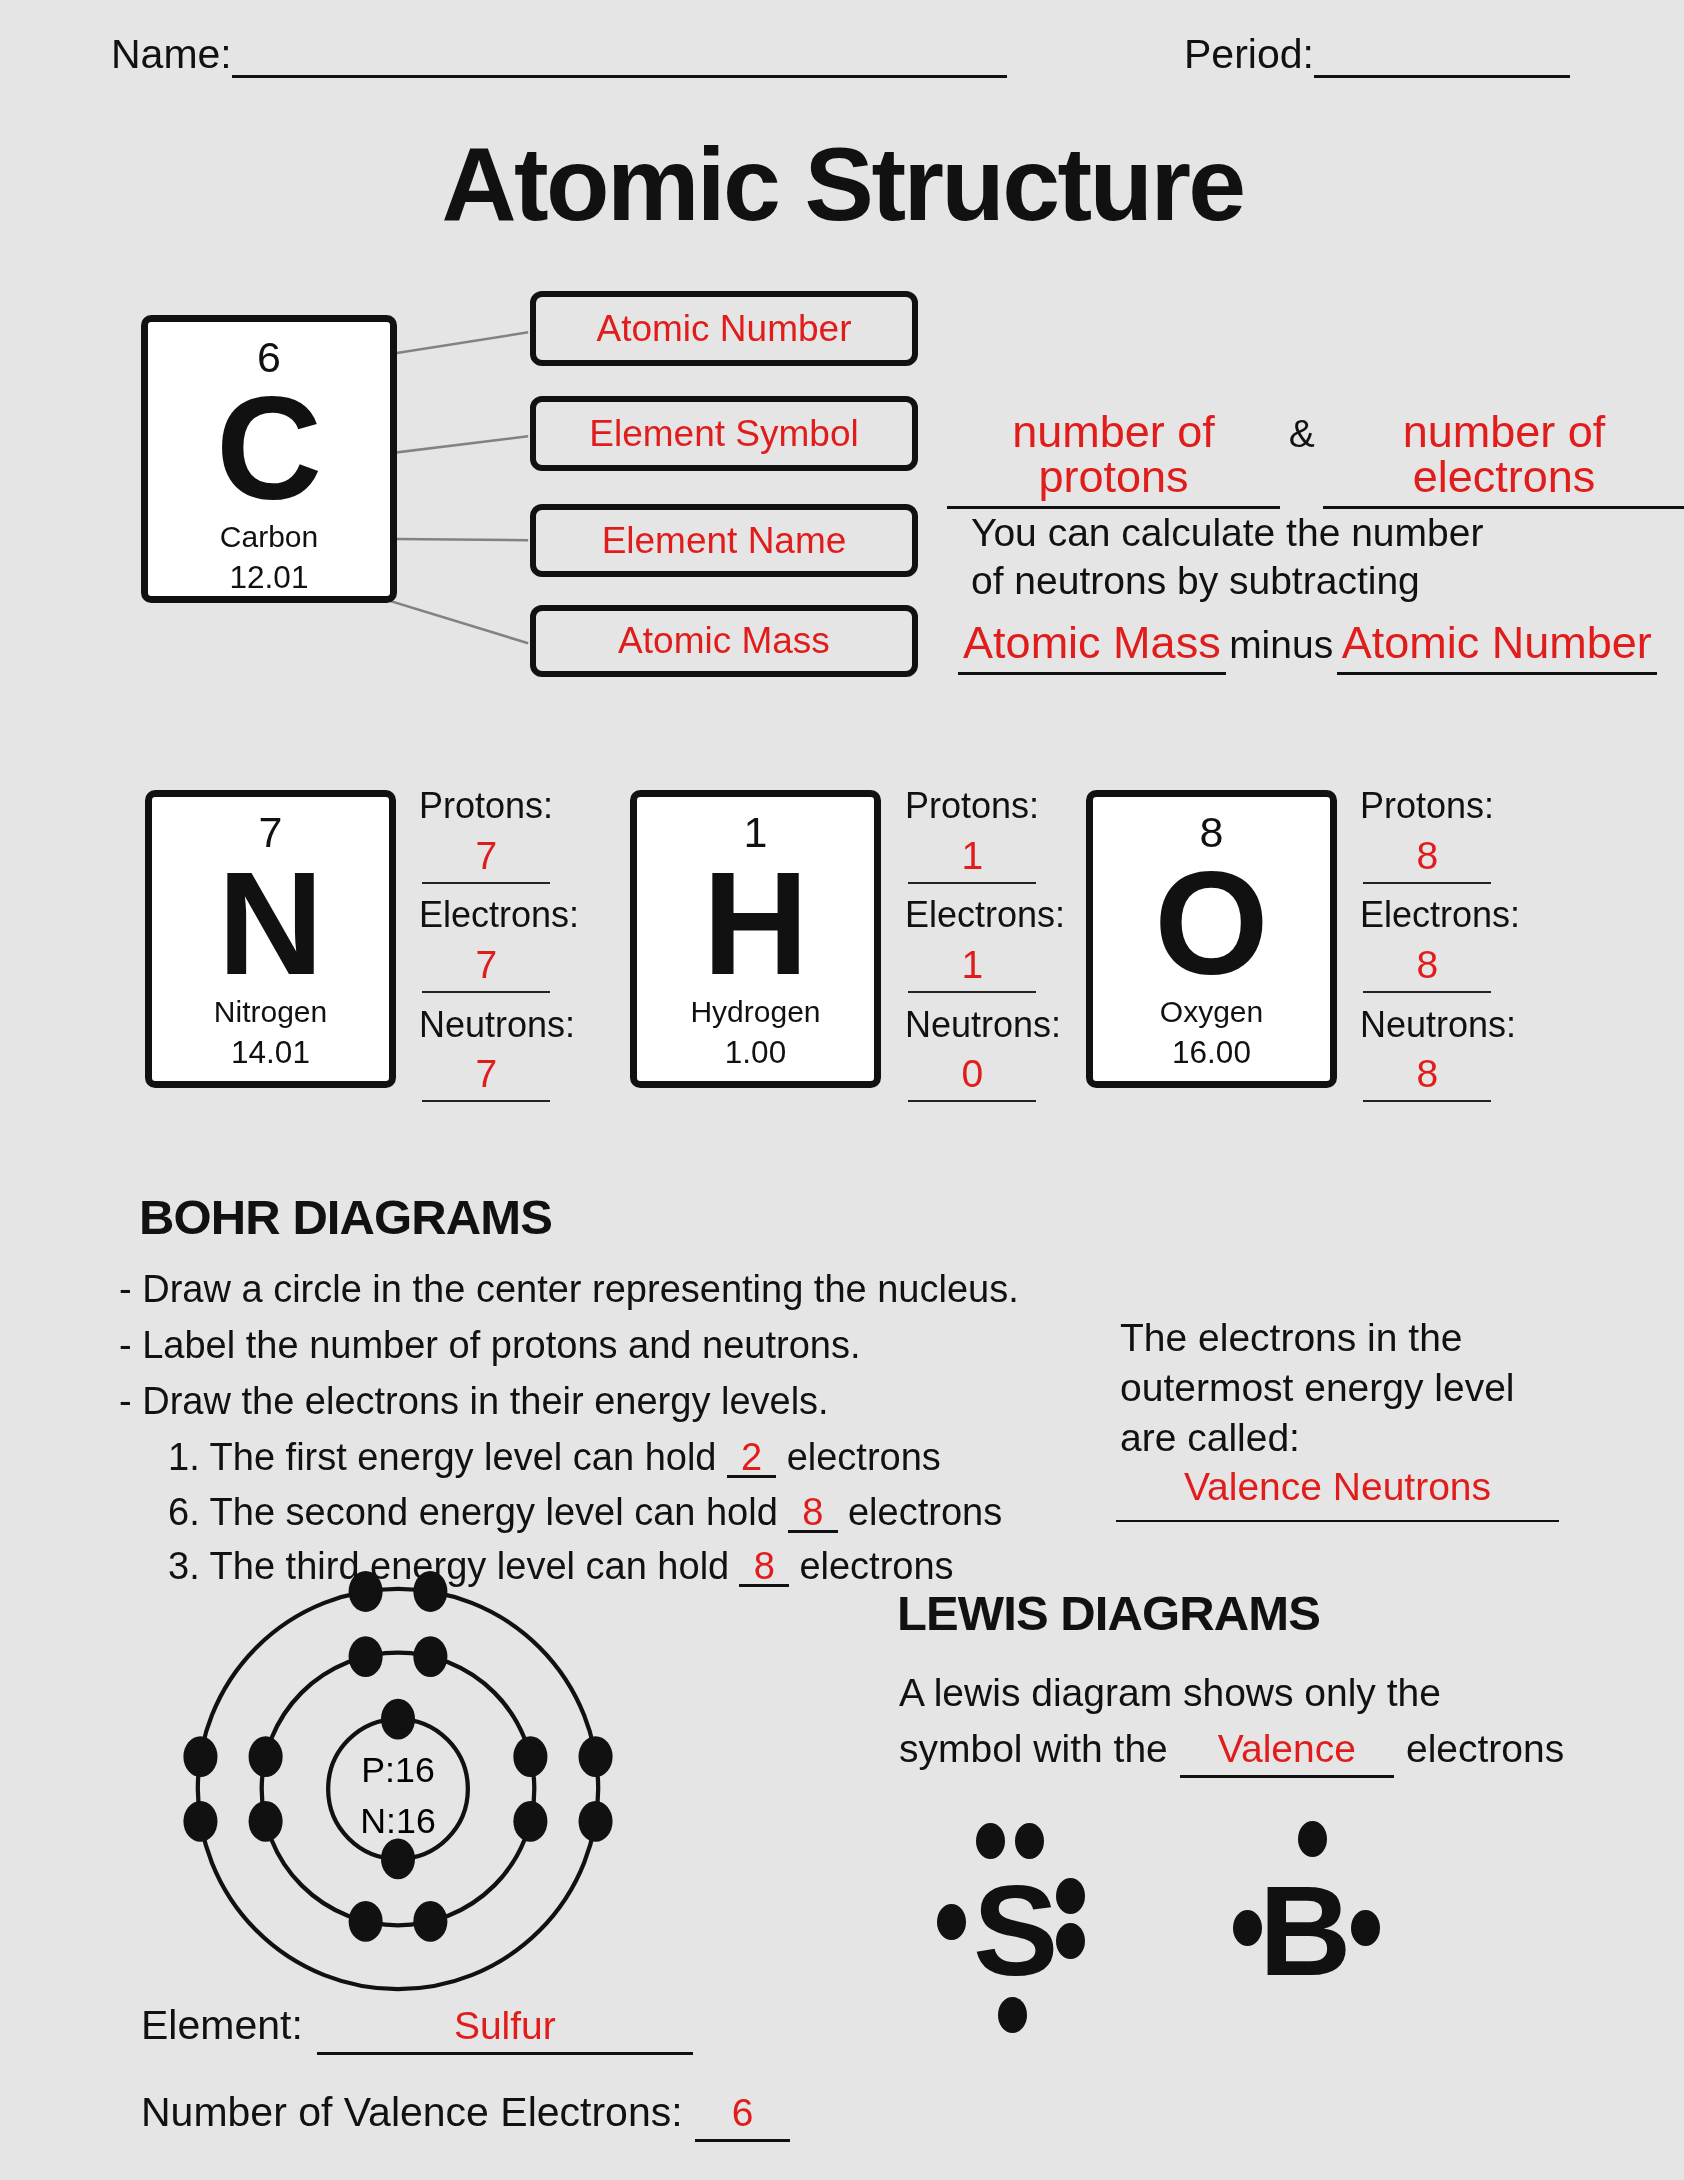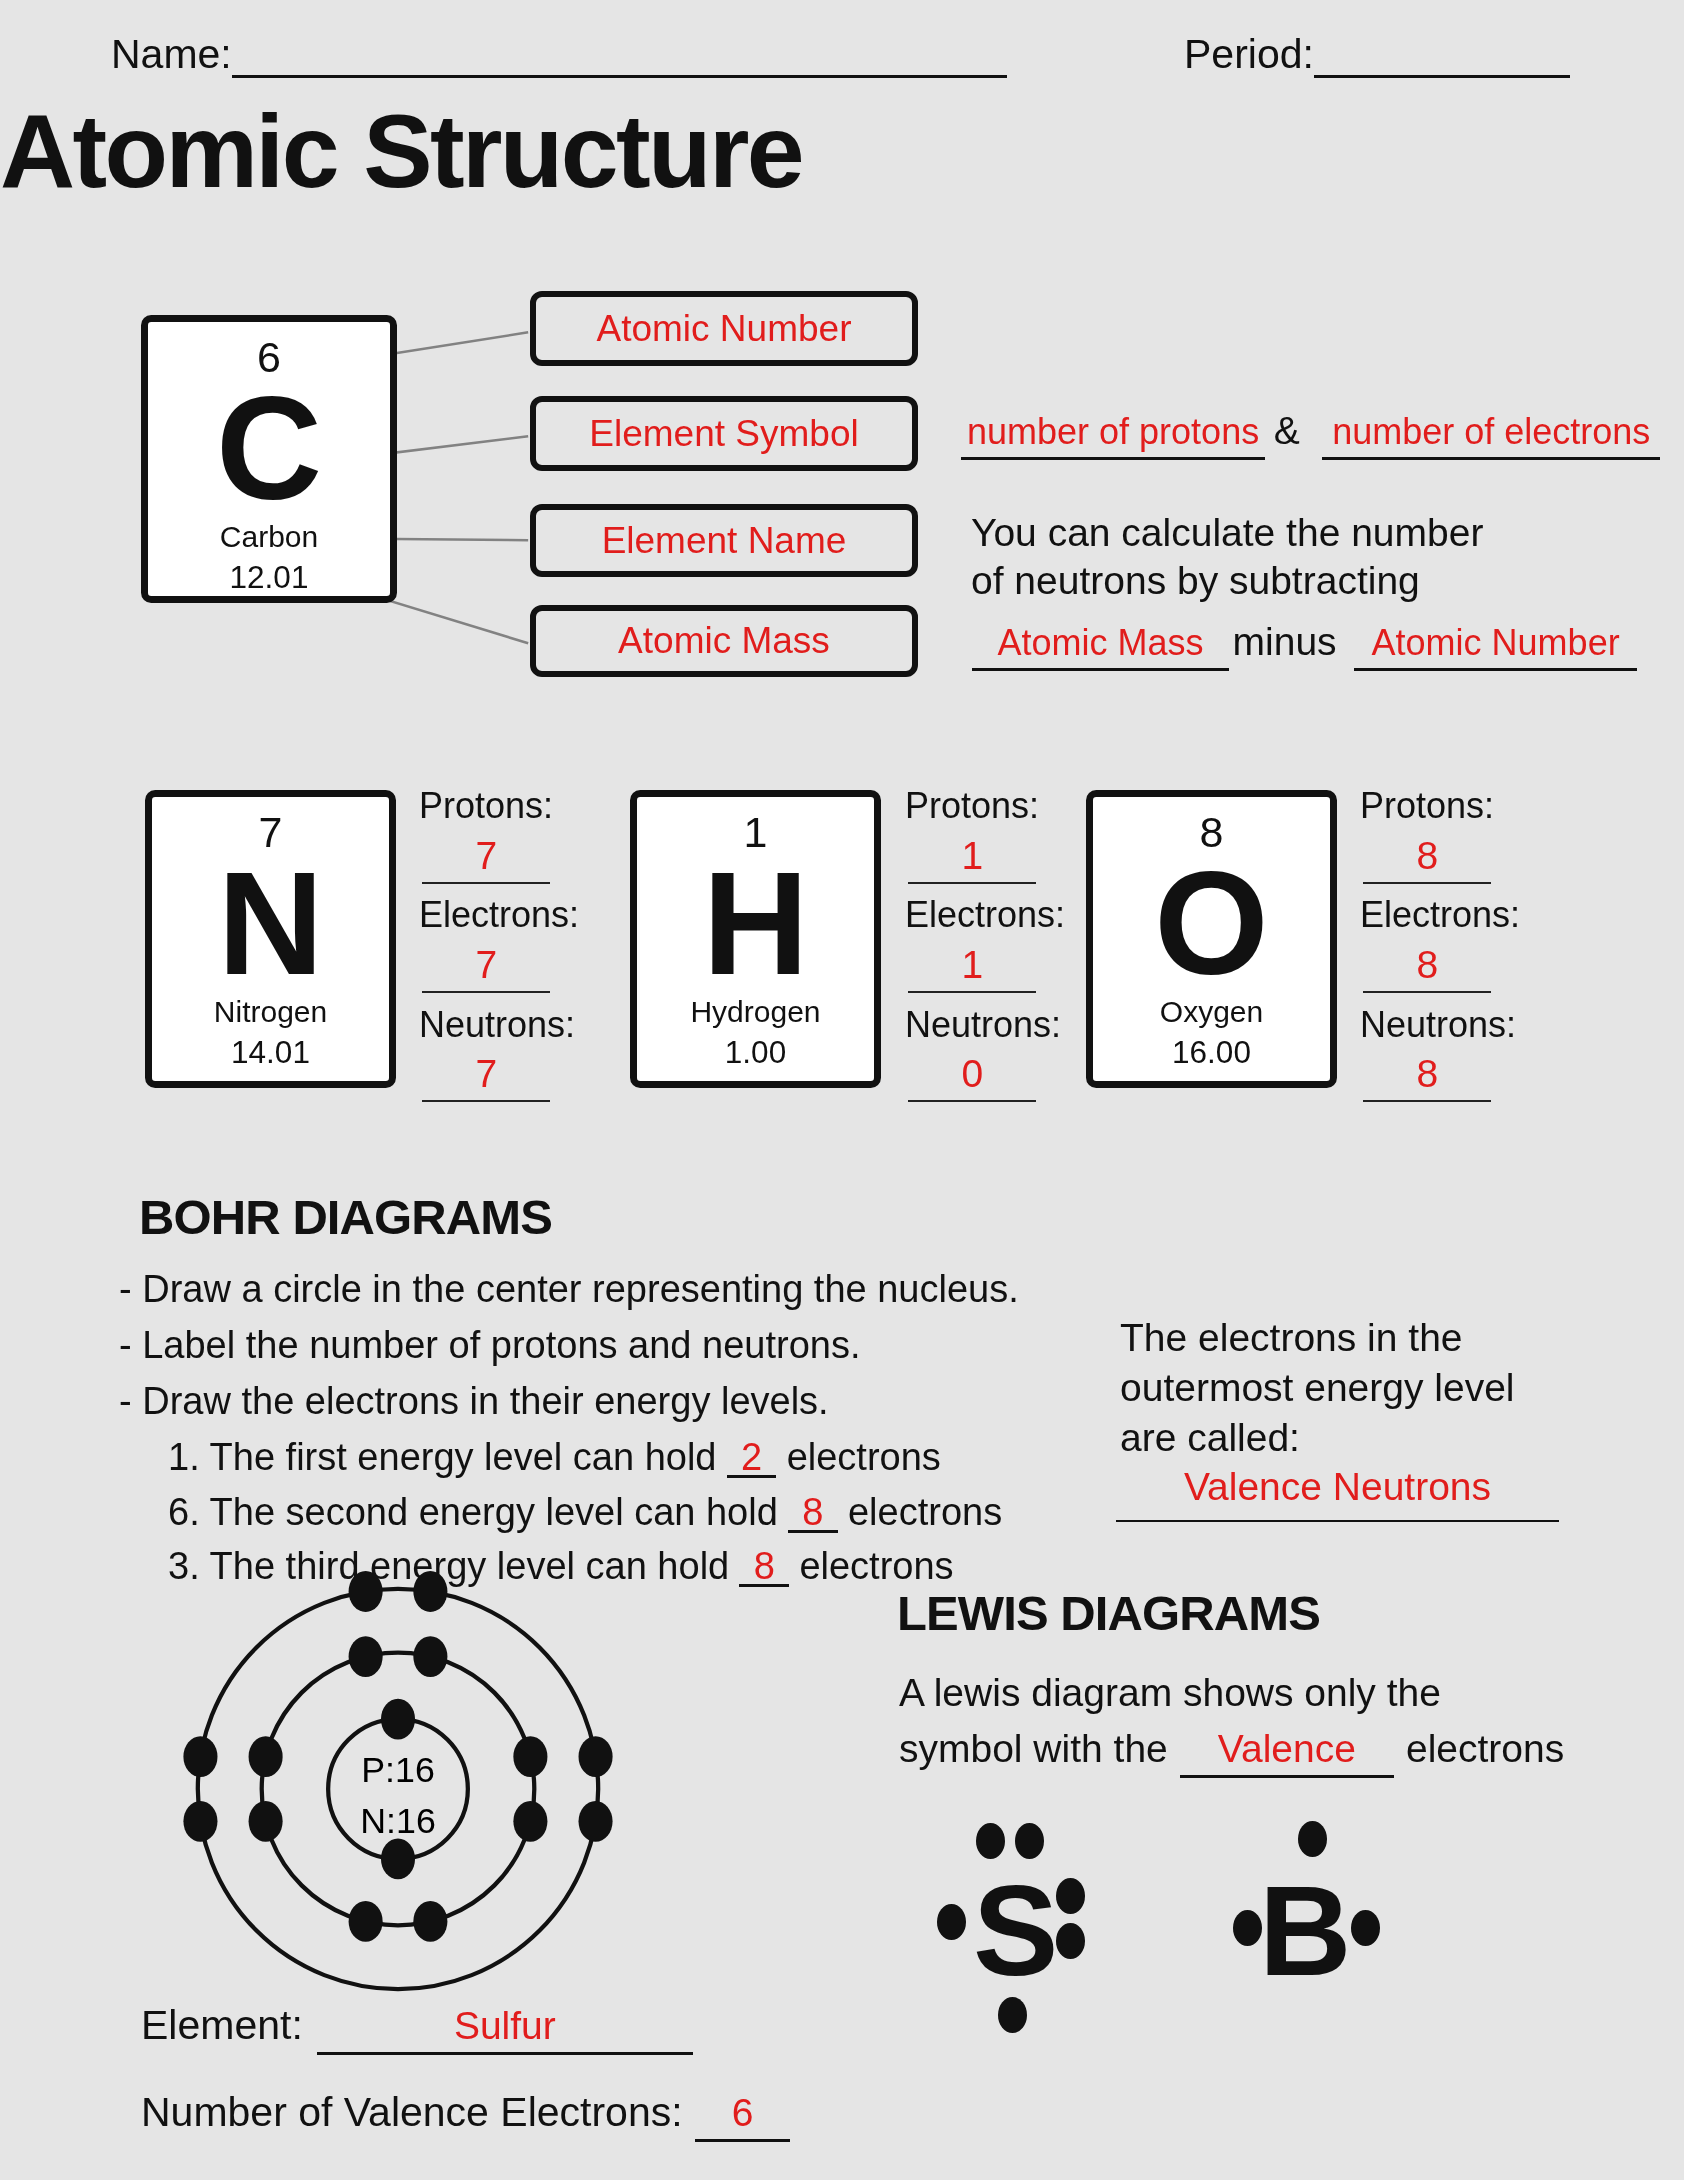--- a/index.html
+++ b/index.html
@@ -5,36 +5,36 @@
   :root{ --red:#e11d1c; --ink:#111; }
   html,body{margin:0;padding:0;background:#fff;}
   #page{position:relative;width:1685px;height:2181px;background:#e5e5e5;overflow:hidden;
         font-family:"Liberation Sans", sans-serif;color:var(--ink);}
   .abs{position:absolute;}
   .nowrap{white-space:nowrap;}
   
   .hdr-label{font-size:41px;}
   .hline{display:inline-block;border-bottom:3.4px solid var(--ink);height:44px;vertical-align:bottom;}
   
-  .title{left:0;top:92px;width:100%;text-align:left;font-size:104px;font-weight:bold;letter-spacing:-2.6px;}
+  .title{left:0;top:125px;width:100%;text-align:center;font-size:104px;font-weight:bold;letter-spacing:-2.6px;}
   
   .card{border:7.7px solid var(--ink);border-radius:10.2px;background:#fff;box-sizing:border-box;
         display:flex;flex-direction:column;align-items:center;}
   .card .num{font-size:43px;margin-top:13.6px;line-height:1;}
   .card .sym{font-size:147px;font-weight:bold;line-height:0.88;margin-top:5.1px;}
   .card .nm{font-size:30px;margin-top:8.5px;line-height:1;}
   .card .ms{font-size:31.5px;margin-top:10.2px;line-height:1;}
   
   .lblbox{border:6px solid var(--ink);border-radius:12px;width:388px;box-sizing:border-box;
           display:flex;align-items:center;justify-content:center;color:var(--red);font-size:37px;}
   
   .para{font-size:39px;line-height:1.24;}
   .blankrow{display:flex;align-items:baseline;font-size:39px;}
-  .rblank{display:inline-block;color:var(--red);font-size:36px;text-align:center;
-          border-bottom:3.4px solid var(--ink);padding:0 5.1px 6.8px 5.1px;line-height:1;margin-left:14px;}
+  .rblank{display:inline-block;color:var(--red);font-size:45px;text-align:center;
+          border-bottom:3.4px solid var(--ink);padding:0 5.1px 6.8px 5.1px;line-height:1;}
   .stats{display:flex;flex-direction:column;}
   .stat-label{font-size:36px;line-height:1;margin-bottom:5.1px;}
   .stat-ans{width:128px;text-align:center;color:var(--red);font-size:39px;line-height:1;
             border-bottom:2.6px solid #222;padding-bottom:6.8px;margin:6.8px 0 13.6px 3.4px;}
   .sechead{font-size:49px;font-weight:bold;letter-spacing:-0.9px;line-height:1;}
   .bullets{font-size:38px;line-height:1.16;}
   .bullets .b{margin-bottom:12px;}
   .numitem{display:flex;align-items:baseline;font-size:38px;margin-bottom:10.2px;margin-left:49px;}
   .inline-blank{display:inline-block;min-width:43px;text-align:center;color:var(--red);
                 border-bottom:3.4px solid var(--ink);line-height:0.95;margin:0 10.2px;padding:0 3.4px;}

